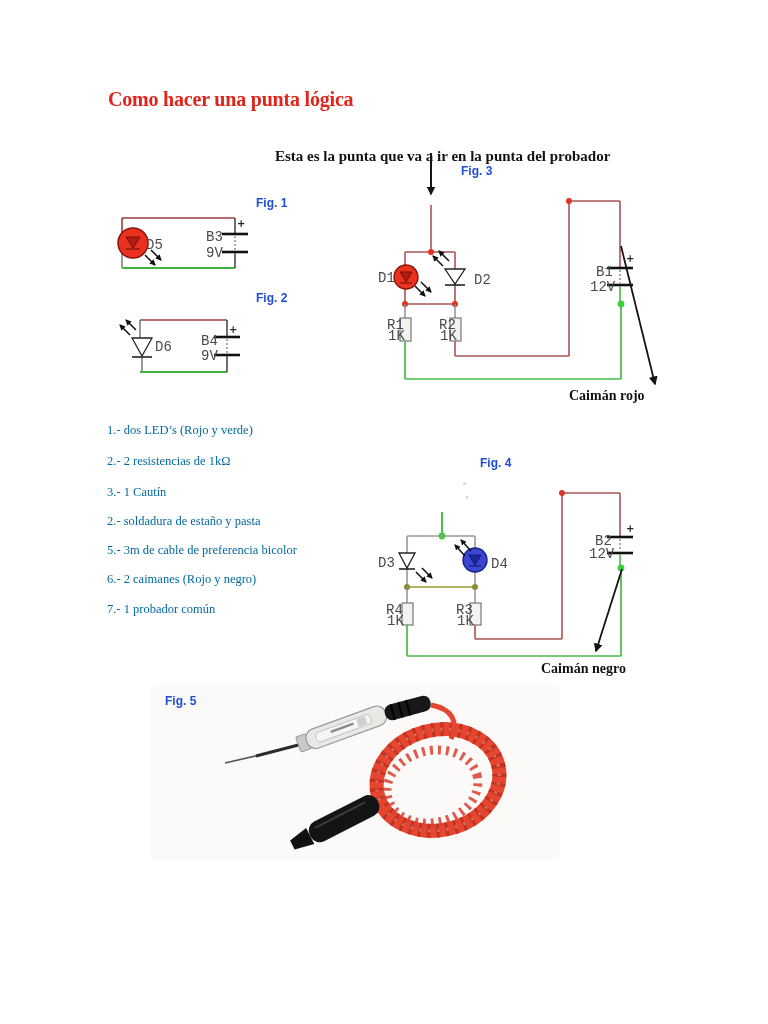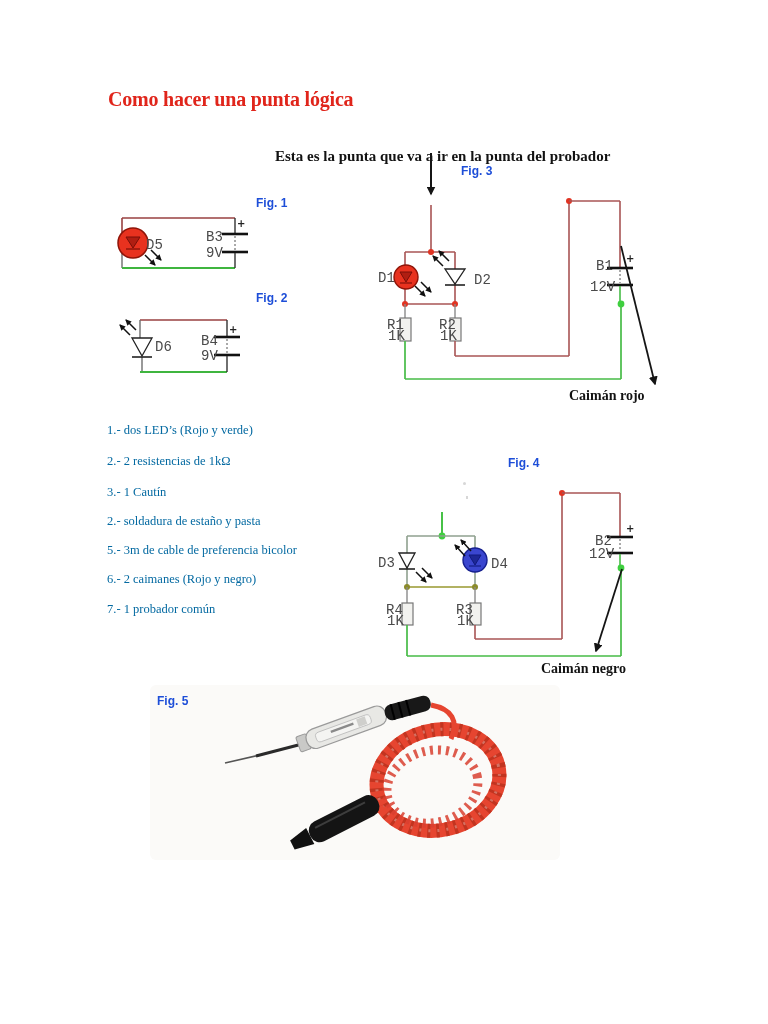--- a/index.html
+++ b/index.html
@@ -237,40 +237,40 @@
     <g transform="translate(162,150) rotate(-27)">
       <rect x="-2" y="-11" width="76" height="22" rx="10" fill="#141414"></rect>
       <polygon points="-22,-5 -2,-9 -2,9 -22,5" fill="#101010"></polygon>
       <line x1="6" y1="-5" x2="62" y2="-5" stroke="#3d3d3d" stroke-width="2"></line>
     </g>
   </svg>
 
   <div class="abs figlbl" style="left:256px;top:196px;">Fig. 1</div>
   <div class="abs figlbl" style="left:256px;top:291px;">Fig. 2</div>
   <div class="abs figlbl" style="left:461px;top:164px;">Fig. 3</div>
-  <div class="abs figlbl" style="left:508px;top:456px;">Fig. 4</div>
-  <div class="abs figlbl" style="left:157px;top:694px;">Fig. 5</div>
+  <div class="abs figlbl" style="left:480px;top:456px;">Fig. 4</div>
+  <div class="abs figlbl" style="left:165px;top:694px;">Fig. 5</div>
 
   <span class="abs clbl" style="left:110px;top:238px;padding-left:36px;">D5</span>
   <span class="abs clbl" style="left:206px;top:230px;">B3</span>
   <span class="abs clbl" style="left:206px;top:246px;">9V</span>
   <span class="abs plus" style="left:237px;top:219px;">+</span>
 
   <span class="abs clbl" style="left:155px;top:340px;">D6</span>
   <span class="abs clbl" style="left:201px;top:334px;">B4</span>
   <span class="abs clbl" style="left:201px;top:349px;">9V</span>
   <span class="abs plus" style="left:229px;top:325px;">+</span>
 
   <span class="abs clbl" style="left:378px;top:271px;text-align:center;">D1</span>
   <span class="abs clbl" style="left:474px;top:273px;">D2</span>
   <span class="abs clbl" style="left:387px;top:318px;">R1</span>
   <span class="abs clbl" style="left:388px;top:329px;">1K</span>
   <span class="abs clbl" style="left:439px;top:318px;">R2</span>
   <span class="abs clbl" style="left:440px;top:329px;">1K</span>
-  <span class="abs clbl" style="left:596px;top:259px;">B1</span>
+  <span class="abs clbl" style="left:596px;top:265px;">B1</span>
   <span class="abs clbl" style="left:590px;top:280px;">12V</span>
   <span class="abs plus" style="left:626px;top:254px;">+</span>
   <div class="abs caption" style="left:569px;top:388px;">Caimán rojo</div>
 
   <span class="abs clbl" style="left:378px;top:556px;">D3</span>
   <span class="abs clbl" style="left:491px;top:557px;">D4</span>
   <span class="abs clbl" style="left:386px;top:603px;">R4</span>
   <span class="abs clbl" style="left:387px;top:614px;">1K</span>
   <span class="abs clbl" style="left:456px;top:603px;">R3</span>
   <span class="abs clbl" style="left:457px;top:614px;">1K</span>

